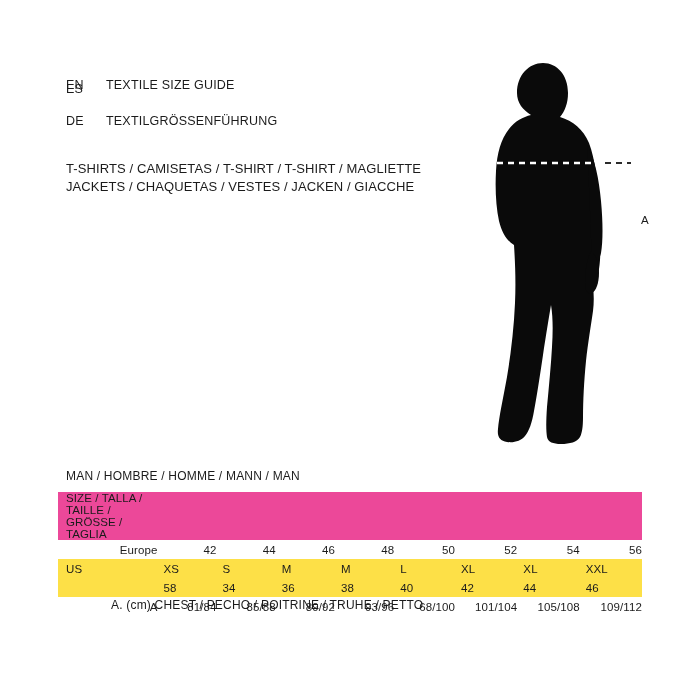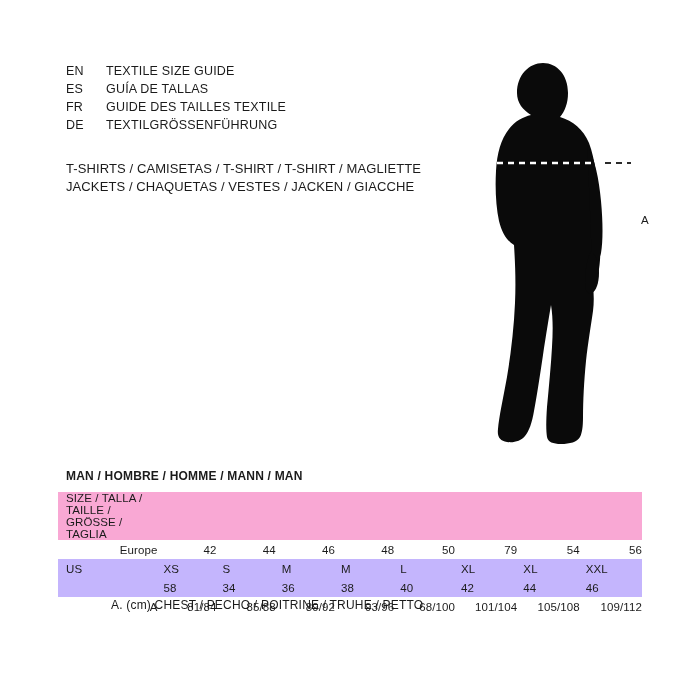--- a/index.html
+++ b/index.html
@@ -33,20 +33,21 @@
     height: 18px;
     font-size: 12.5px;
     letter-spacing: .2px;
   }
   .lang-code {
     width: 40px;
     flex: 0 0 40px;
   }
   .lang-name {
     flex: 1 1 auto;
+    margin-top: 14px;
   }
 
   
   .garment-block {
     position: absolute;
     left: 66px;
     top: 160px;
     width: 400px;
   }
   .garment-line {
@@ -74,43 +75,43 @@
     font-size: 11.5px;
     letter-spacing: .5px;
   }
 
   
   .table-title {
     position: absolute;
     left: 66px;
     top: 469px;
     font-size: 12px;
-    font-weight: bold;
+    font-weight: normal;
     letter-spacing: .2px;
   }
   .size-table {
     position: absolute;
     left: 58px;
     top: 492px;
     width: 584px;
     border-collapse: collapse;
     font-size: 11.5px;
   }
   .size-table td {
     padding: 0;
     height: 19px;
     vertical-align: middle;
     letter-spacing: .1px;
   }
   .row-head td {
-    background: #f9a8d4;
+    background: #ec4899;
     font-weight: normal;
   }
   .row-alt td {
-    background: #c4b5fd;
+    background: #fde047;
   }
   .row-plain td {
     background: #ffffff;
     text-align: right;
   }
   .col-label {
     width: 105px;
     padding-left: 8px !important;
   }
   .col-val {
@@ -131,25 +132,20 @@
 
 <div class="page">
 
   <div class="lang-block">
     <div class="lang-row">
       <span class="lang-code">EN</span>
       <span class="lang-name">TEXTILE SIZE GUIDE</span>
     </div>
     <div class="lang-row">
       <span class="lang-code">ES</span>
-      <span class="lang-name">GUÍA DE TALLAS</span>
-    </div>
-    <div class="lang-row">
-      <span class="lang-code">FR</span>
-      <span class="lang-name">GUIDE DES TAILLES TEXTILE</span>
     </div>
     <div class="lang-row">
       <span class="lang-code">DE</span>
       <span class="lang-name">TEXTILGRÖSSENFÜHRUNG</span>
     </div>
   </div>
 
   <div class="garment-block">
     <div class="garment-line">T-SHIRTS / CAMISETAS / T-SHIRT / T-SHIRT / MAGLIETTE</div>
     <div class="garment-line">JACKETS / CHAQUETAS / VESTES / JACKEN / GIACCHE</div>
@@ -226,21 +222,21 @@
         <td class="col-val"></td>
       </tr>
 
       <tr class="row-plain">
         <td class="col-label">Europe</td>
         <td class="col-val">42</td>
         <td class="col-val">44</td>
         <td class="col-val">46</td>
         <td class="col-val">48</td>
         <td class="col-val">50</td>
-        <td class="col-val">79</td>
+        <td class="col-val">52</td>
         <td class="col-val">54</td>
         <td class="col-val">56</td>
       </tr>
 
       <tr class="row-alt">
         <td class="col-label">US</td>
         <td class="col-val">XS</td>
         <td class="col-val">S</td>
         <td class="col-val">M</td>
         <td class="col-val">M</td>

